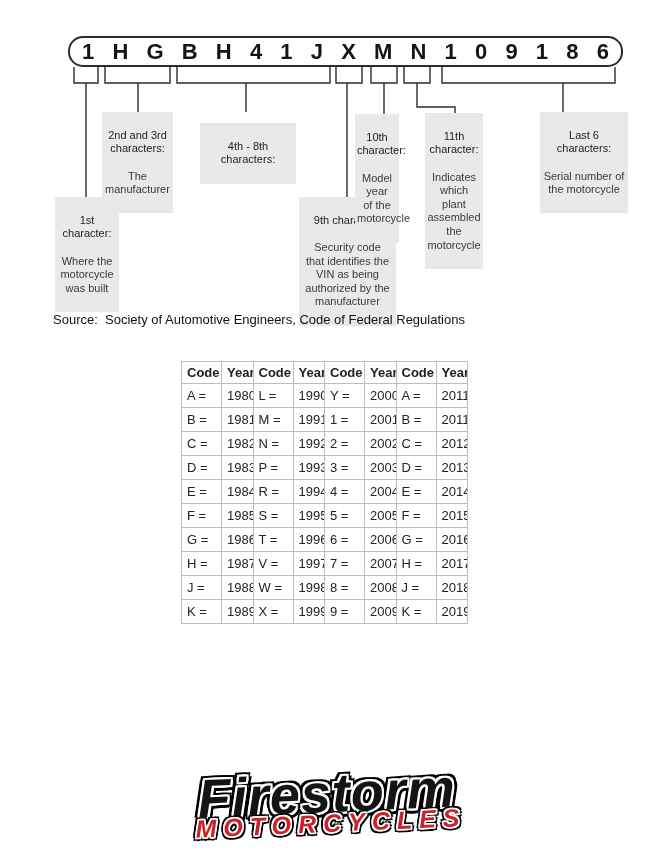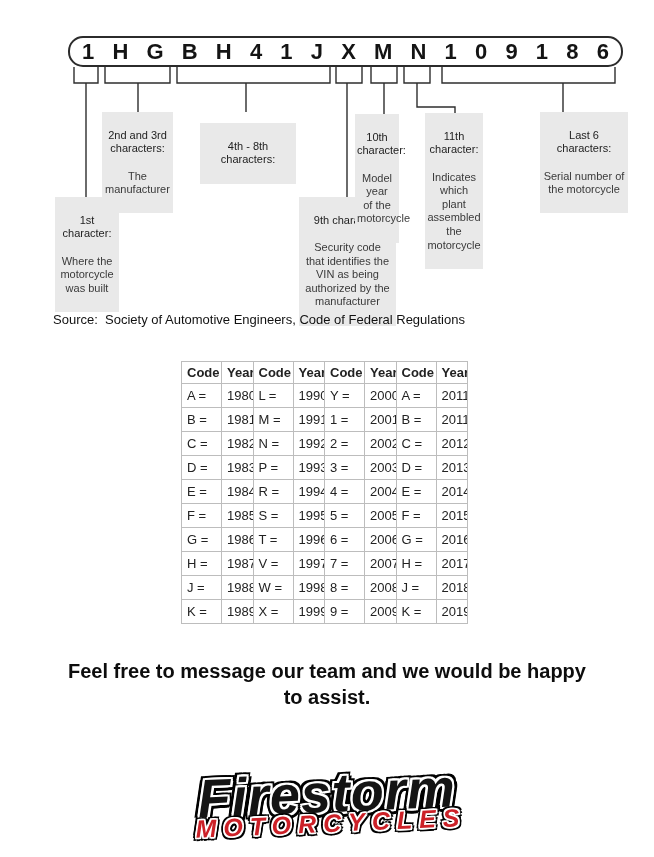--- a/index.html
+++ b/index.html
@@ -293,21 +293,20 @@
           <td>1999</td>
           <td>9 =</td>
           <td>2009</td>
           <td>K =</td>
           <td>2019</td>
         </tr>
       </tbody>
   </table>
 
   <div class="help">
-    <div>Feel free to message our team and we would be happy to assist.</div>
   </div>
 
   <div class="logo">
     <div class="logo-main">Firestorm</div>
     <div class="logo-sub">MOTORCYCLES</div>
   </div>
 
 </div>
 
 </body></html>

